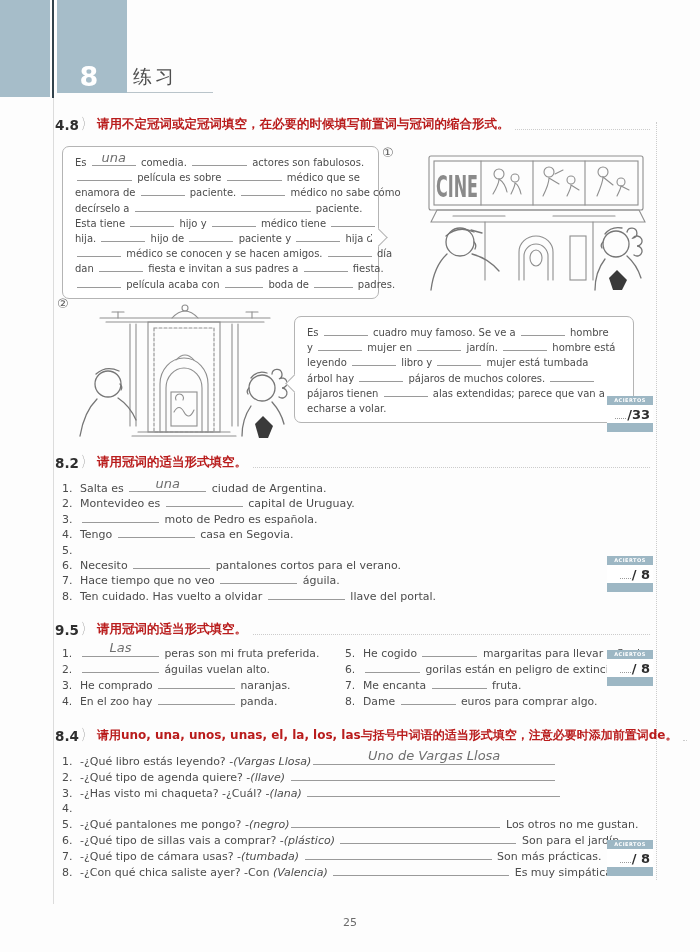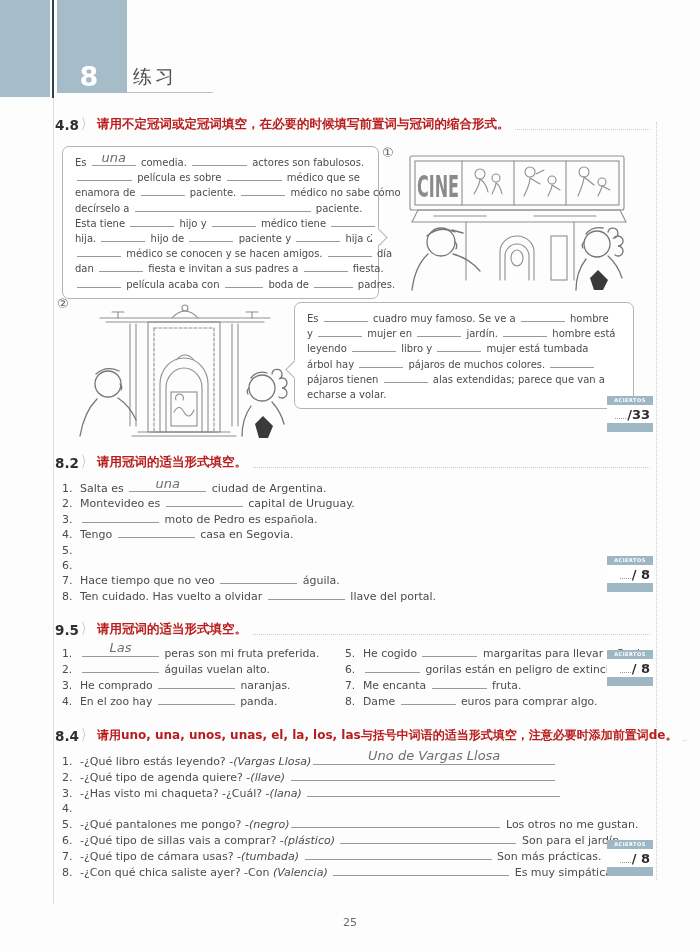--- a/index.html
+++ b/index.html
@@ -94,21 +94,21 @@
       <div class="fill-line">Esta tiene <span class="blank" style="width: 44px;"></span> hijo y <span class="blank" style="width: 44px;"></span> médico tiene <span class="blank" style="width: 44px;"></span></div>
       <div class="fill-line">hija. <span class="blank" style="width: 44px;"></span> hijo de <span class="blank" style="width: 44px;"></span> paciente y <span class="blank" style="width: 44px;"></span> hija de</div>
       <div class="fill-line"><span class="blank" style="width: 44px;"></span> médico se conocen y se hacen amigos. <span class="blank" style="width: 44px;"></span> día</div>
       <div class="fill-line">dan <span class="blank" style="width: 44px;"></span> fiesta e invitan a sus padres a <span class="blank" style="width: 44px;"></span> fiesta.</div>
       <div class="fill-line"><span class="blank" style="width: 44px;"></span> película acaba con <span class="blank" style="width: 38.5px;"></span> boda de <span class="blank" style="width: 38.5px;"></span> padres.</div>
     </div>
   <div class="tail tail-r"></div>
 </div>
 <div class="circ-marker" style="left:382px;top:145px">①</div>
 
-<div class="illus" style="left:394px;top:152px">
+<div class="illus" style="left:413px;top:152px">
   <svg width="258" height="140" viewBox="0 0 258 140">
     <g fill="none" stroke="#8f8f8f" stroke-width="1.1" stroke-linecap="round">
       <rect x="16" y="4" width="214" height="54" rx="2"></rect>
       <rect x="21" y="9" width="204" height="44"></rect>
       <line x1="68" y1="9" x2="68" y2="53"></line>
       <line x1="120" y1="9" x2="120" y2="53"></line>
       <line x1="172" y1="9" x2="172" y2="53"></line>
       <circle cx="86" cy="22" r="5"></circle>
       <path d="M80,42 q6,-10 6,-15 q6,4 8,13"></path>
       <circle cx="102" cy="26" r="4"></circle>
@@ -188,21 +188,21 @@
       <path d="M179,78 q6,-8 16,-5"></path>
       <path d="M200,74 a5,5 0 1 1 7,5 a5,5 0 1 1 3,9 a5,5 0 1 1 -3,9"></path>
       <path d="M177,88 q-3,3 -1,6"></path>
       <path d="M170,136 q0,-17 9,-30"></path>
       <path d="M200,102 q9,10 12,22"></path>
       <path d="M183,124 l8,-8 l10,10 l-5,12 l-9,0 z" fill="#3a3a3a" stroke="none"></path>
     </g>
   </svg>
 </div>
 
-<div class="bubble" style="left:294px;top:302px;width:316px">
+<div class="bubble" style="left:294px;top:316px;width:316px">
   <div>
       <div class="fill-line">Es <span class="blank" style="width: 44px;"></span> cuadro muy famoso. Se ve a <span class="blank" style="width: 44px;"></span> hombre</div>
       <div class="fill-line">y <span class="blank" style="width: 44px;"></span> mujer en <span class="blank" style="width: 44px;"></span> jardín. <span class="blank" style="width: 44px;"></span> hombre está</div>
       <div class="fill-line">leyendo <span class="blank" style="width: 44px;"></span> libro y <span class="blank" style="width: 44px;"></span> mujer está tumbada</div>
       <div class="fill-line">árbol hay <span class="blank" style="width: 44px;"></span> pájaros de muchos colores. <span class="blank" style="width: 44px;"></span></div>
       <div class="fill-line">pájaros tienen <span class="blank" style="width: 44px;"></span> alas extendidas; parece que van a</div>
       <div class="fill-line">echarse a volar.</div>
     </div>
   <div class="tail tail-l"></div>
 </div>
@@ -234,20 +234,21 @@
     </div>
     <div class="item-row">
       <span class="item-num">4.</span>
       <span class="item-text">Tengo <span class="blank" style="width: 77px;"></span> casa en Segovia.</span>
     </div>
     <div class="item-row">
       <span class="item-num">5.</span>
     </div>
     <div class="item-row">
       <span class="item-num">6.</span>
+      <span class="item-text">Necesito <span class="blank" style="width: 77px;"></span> pantalones cortos para el verano.</span>
     </div>
     <div class="item-row">
       <span class="item-num">7.</span>
       <span class="item-text">Hace tiempo que no veo <span class="blank" style="width: 77px;"></span> águila.</span>
     </div>
     <div class="item-row">
       <span class="item-num">8.</span>
       <span class="item-text">Ten cuidado. Has vuelto a olvidar <span class="blank" style="width: 77px;"></span> llave del portal.</span>
     </div>
   </div>

